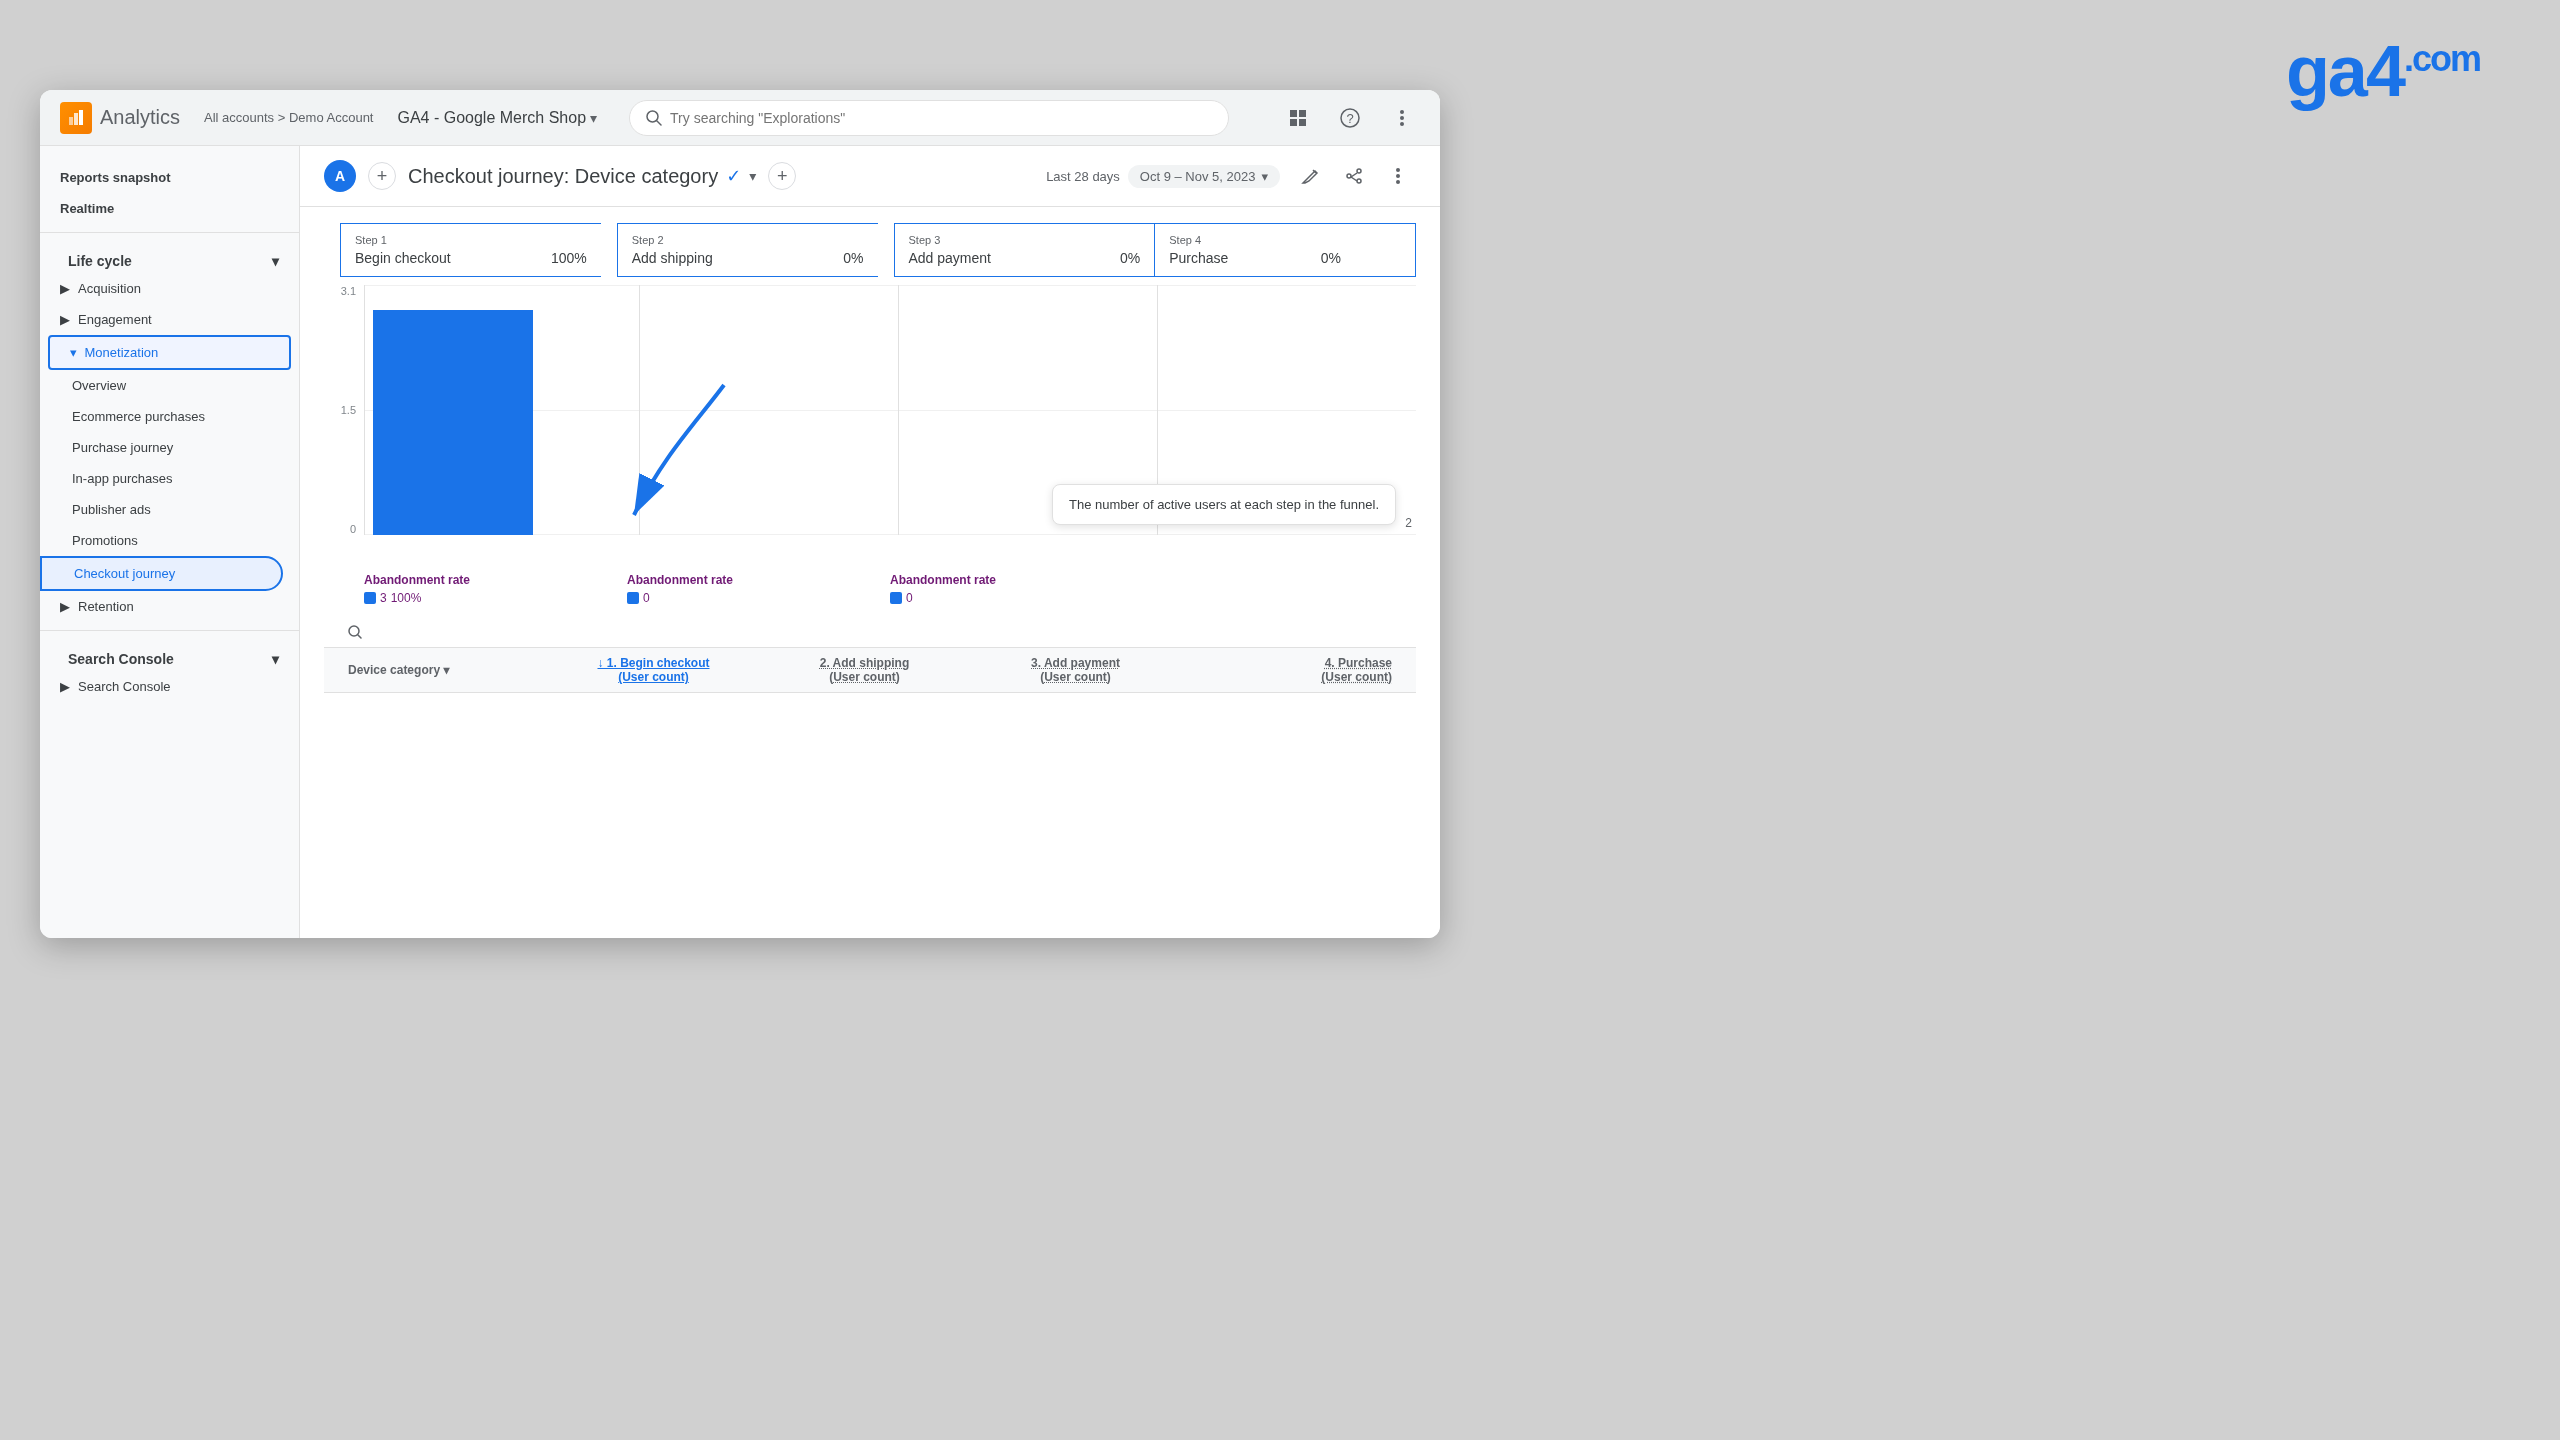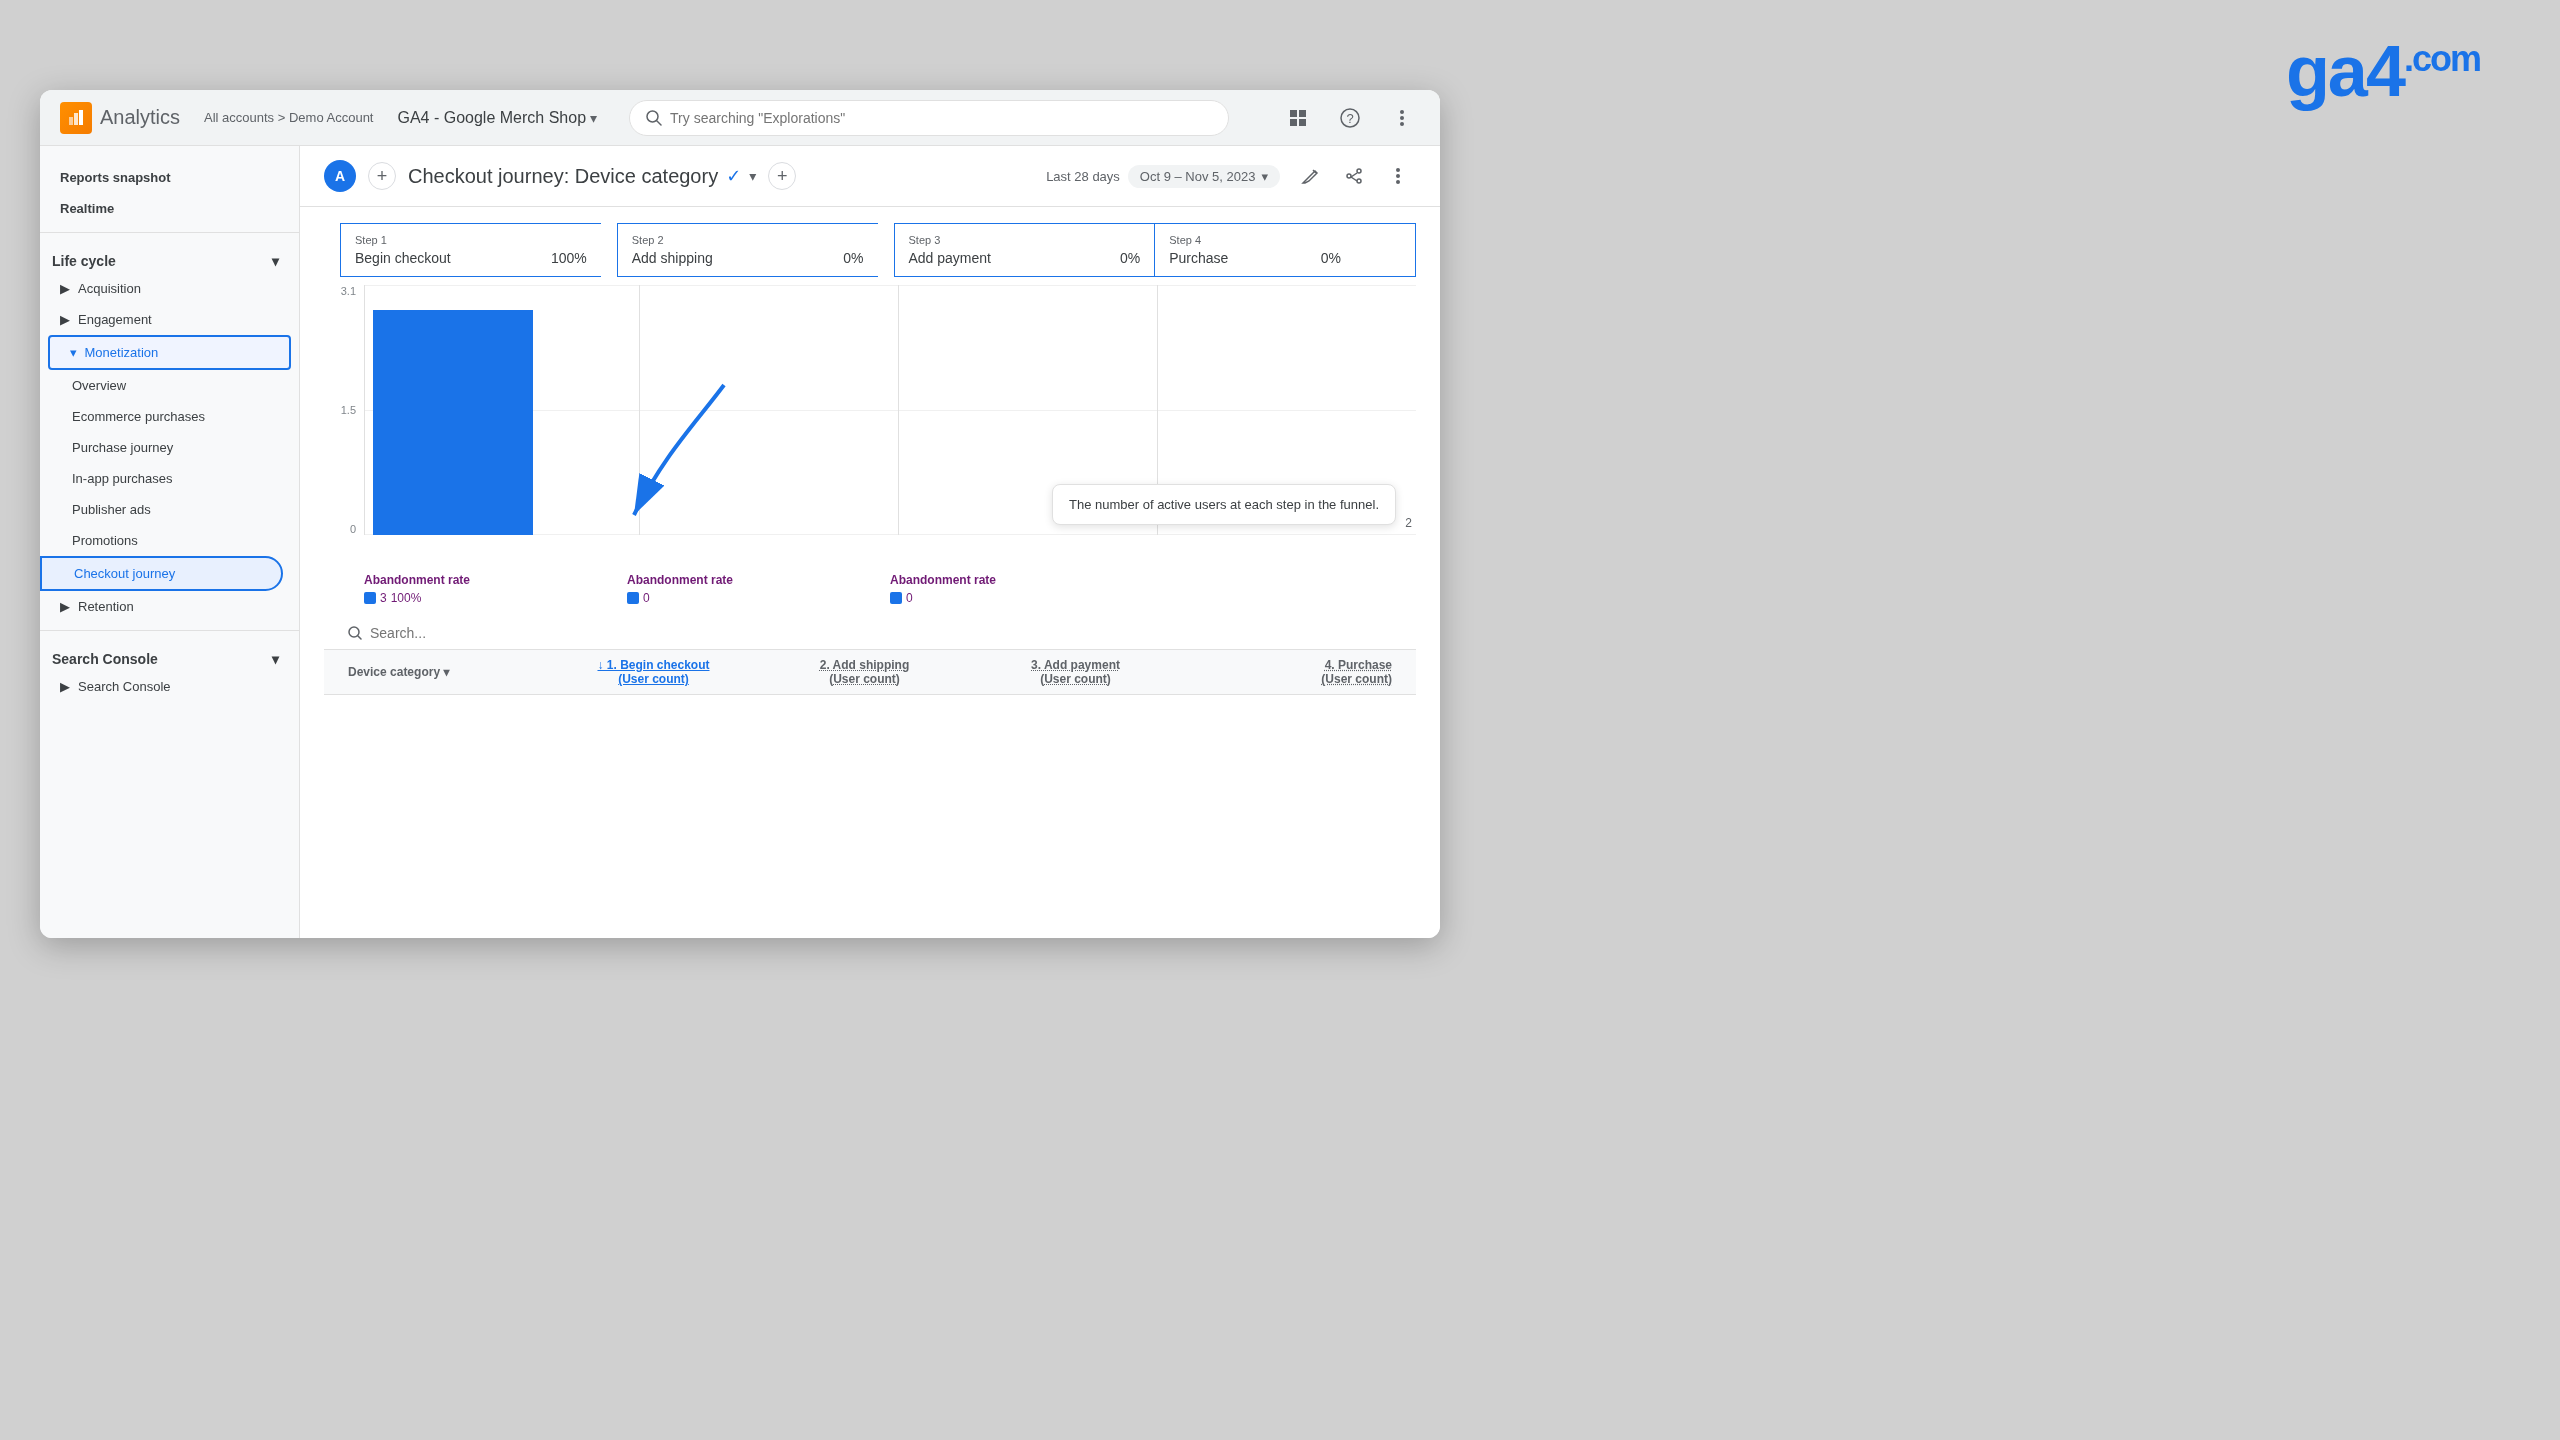--- a/index.html
+++ b/index.html
@@ -177,21 +177,21 @@
     }
     .sidebar-divider {
       height: 1px;
       background: #e0e0e0;
       margin: 8px 0;
     }
     .section-label {
       font-size: 14px;
       font-weight: 600;
       color: #3c4043;
-      padding: 12px 20px 4px 12px;
+      padding: 12px 20px 4px 28px;
       display: flex;
       align-items: center;
       justify-content: space-between;
       gap: 28px;
     }
 
     
     .report-area {
       flex: 1;
       display: flex;
@@ -687,21 +687,20 @@
             </div>
           </div>
           <div class="abandonment-col"></div>
         </div>
 
         <div class="table-search">
           <svg width="14" height="14" viewBox="0 0 14 14" fill="none">
             <circle cx="6" cy="6" r="5" stroke="#5f6368" stroke-width="1.5"></circle>
             <line x1="10" y1="10" x2="13" y2="13" stroke="#5f6368" stroke-width="1.5" stroke-linecap="round"></line>
           </svg>
-          <input type="text" class="table-search-input" placeholder="Search..." style="">
         </div>
 
         <div class="table-header">
           <div class="col-device">
             <span>Device category</span>
             <span> ▾</span>
           </div>
           <div class="col-metric sorted" style="text-decoration: underline; color: #1a73e8; flex: 1; text-align: center;">
             <span>↓ 1. Begin checkout</span>
             <span>(User count)</span>

